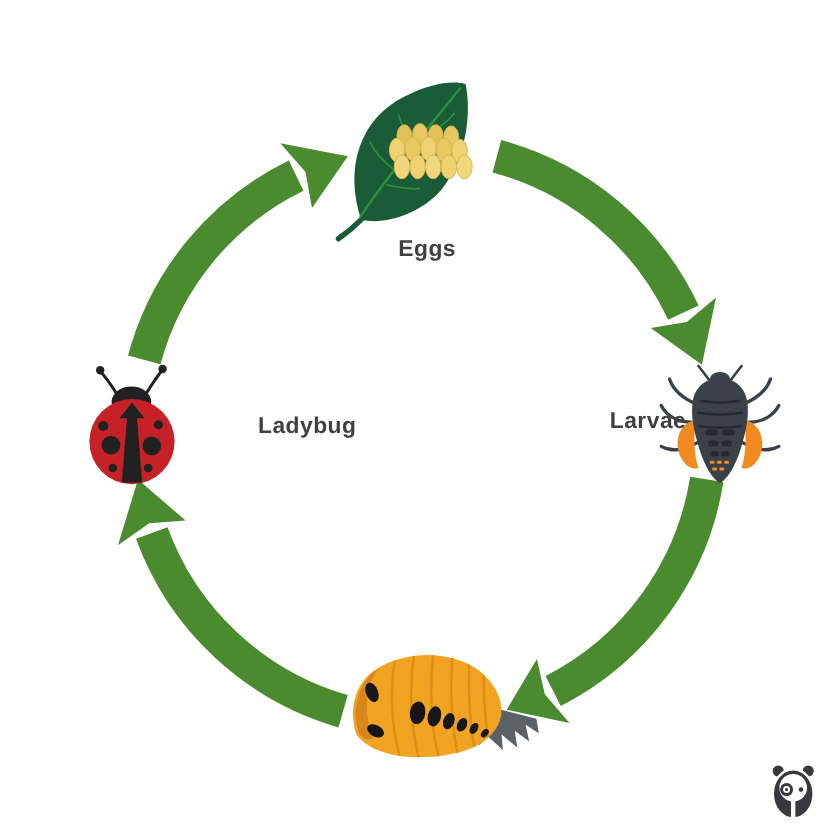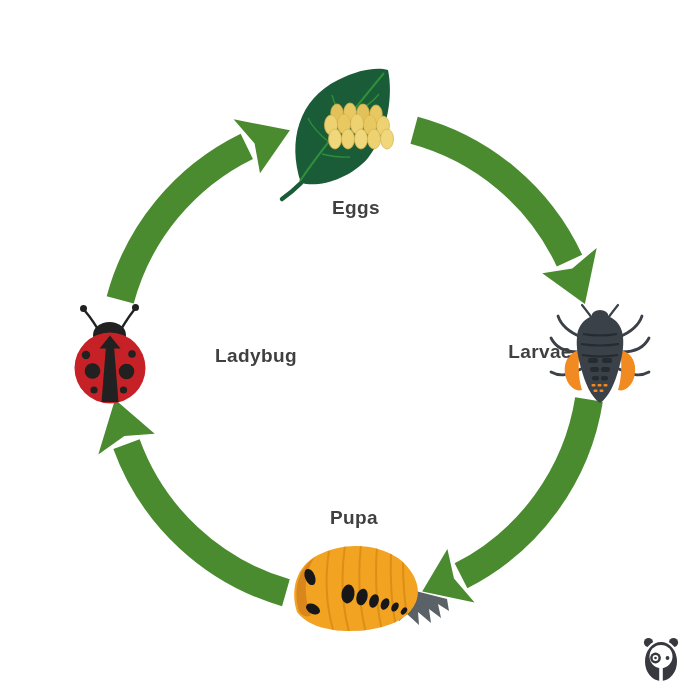--- a/index.html
+++ b/index.html
@@ -177,15 +177,14 @@
       <circle cx="655.5" cy="658" r="5.4" fill="#37393e"></circle>
       <circle cx="655.5" cy="658" r="2.9" fill="#ffffff"></circle>
       <circle cx="655.5" cy="658" r="1.3" fill="#37393e"></circle>
       <circle cx="667.5" cy="658" r="1.9" fill="#37393e"></circle>
       <rect x="659.2" y="665" width="3.6" height="18" rx="1.8" fill="#ffffff"></rect>
     </g>
   </svg>
 
   <div class="stage-label lbl-eggs">Eggs</div>
   <div class="stage-label lbl-larvae">Larvae</div>
-  <div class="stage-label lbl-pupa">Pupa</div>
   <div class="stage-label lbl-ladybug">Ladybug</div>
 </div>
 
 </body></html>

